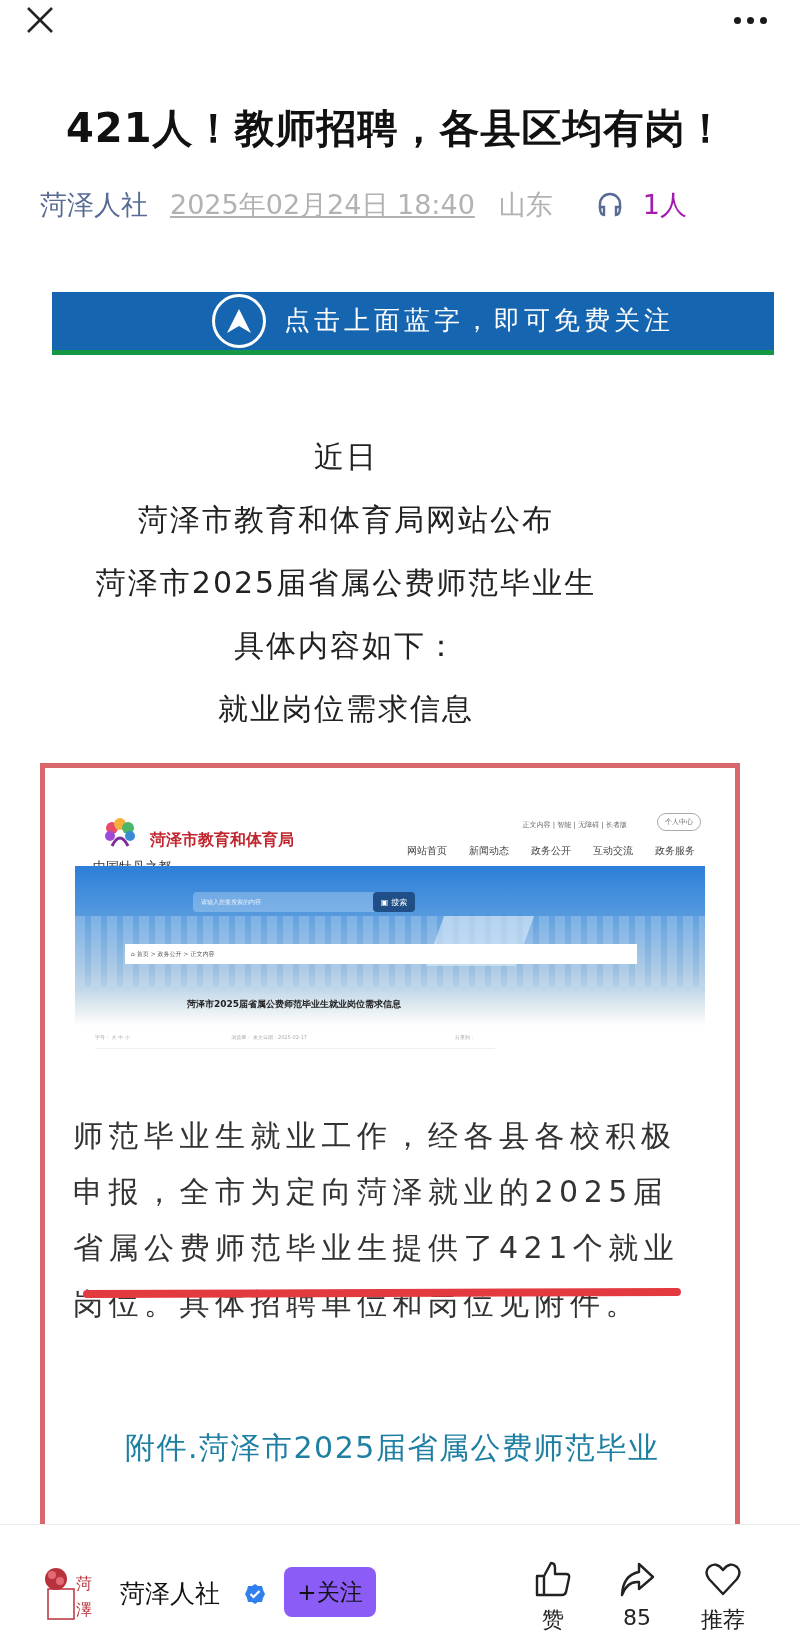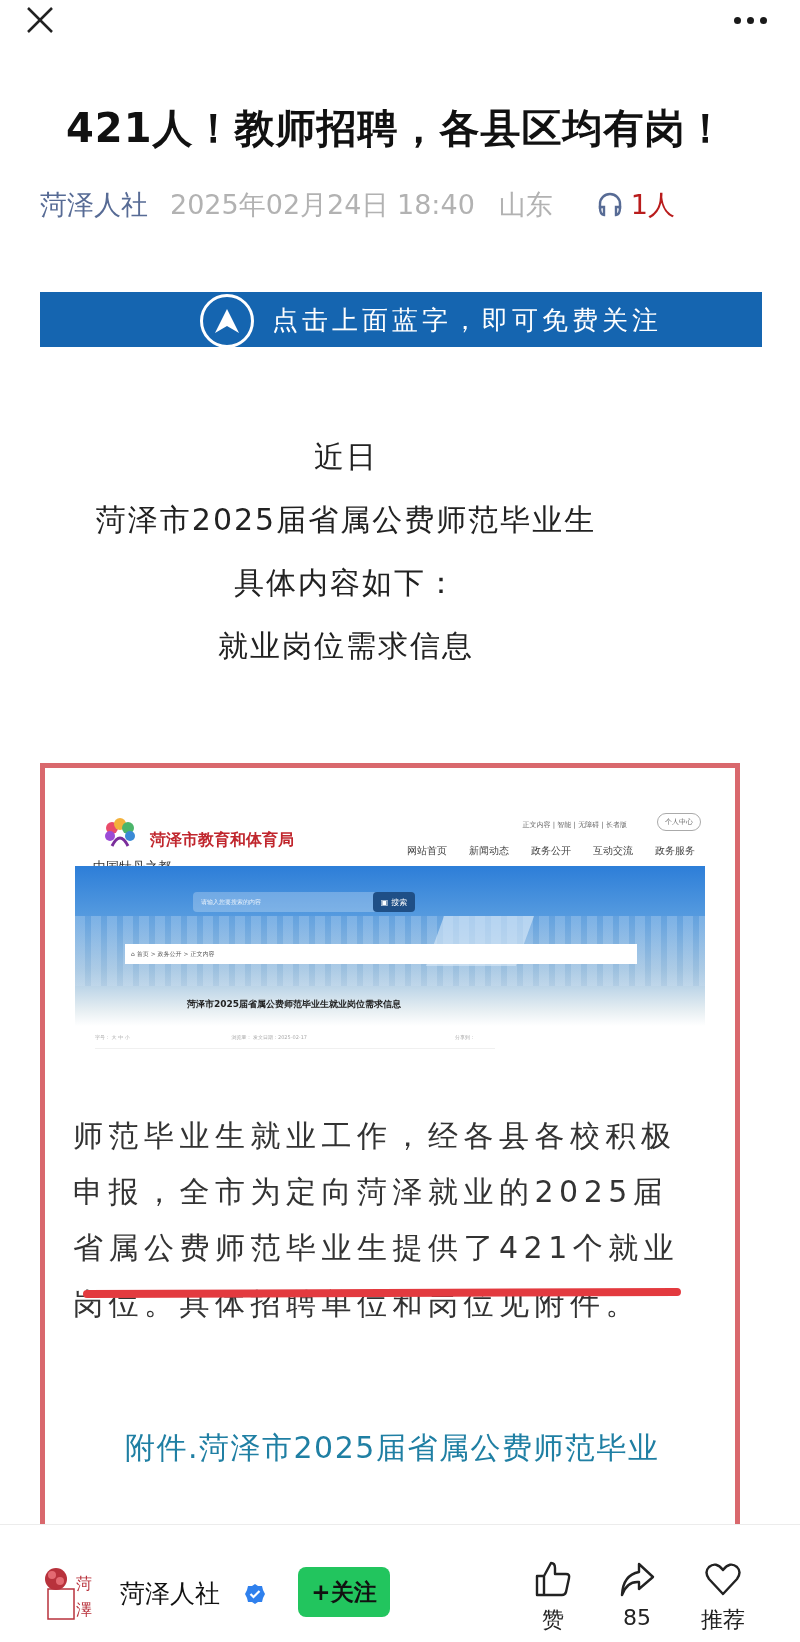--- a/index.html
+++ b/index.html
@@ -8,25 +8,25 @@
 
   .topbar { position: absolute; top: 0; left: 0; width: 800px; height: 44px; }
   .close-btn { position: absolute; left: 24px; top: 4px; width: 32px; height: 32px; cursor: pointer; }
   .more-btn { position: absolute; right: 30px; top: 10px; width: 40px; height: 20px; cursor: pointer; display: flex; gap: 6px; align-items: center; justify-content: center; }
   .more-btn span { width: 7px; height: 7px; border-radius: 50%; background: #1a1a1a; display: block; }
 
   .title { position: absolute; left: 40px; top: 98px; width: 730px; font-size: 40px; font-weight: bold; letter-spacing: 1px; color: #111; line-height: 60px; white-space: nowrap; margin-left: 26px; }
 
   .meta { position: absolute; left: 40px; top: 185px; height: 40px; display: flex; align-items: center; font-size: 27px; white-space: nowrap; }
   .meta .author { color: #576b95; margin-right: 22px; }
-  .meta .date { color: #b2b2b2; margin-right: 24px; }
+  .meta .date { color: #b2b2b2; margin-right: 24px; text-decoration: underline; }
   .meta .region { color: #b2b2b2; margin-right: 44px; }
-  .meta .listen { color: #b91c1c; display: flex; align-items: center; gap: 8px; }
-
-  .follow-banner { position: absolute; left: 40px; top: 292px; width: 722px; height: 55px; overflow: hidden; cursor: pointer; }
+  .meta .listen { color: #a21caf; display: flex; align-items: center; gap: 20px; }
+
+  .follow-banner { position: absolute; left: 52px; top: 292px; width: 722px; height: 63px; overflow: hidden; cursor: pointer; }
   .follow-banner .blue { position: absolute; left: 0; top: 0; width: 722px; height: 58px; background: #1565b0; }
   .follow-banner .green { position: absolute; left: 0; top: 58px; width: 722px; height: 16px; background: #159845; }
   .follow-banner .arrow-circle { position: absolute; left: 160px; top: 2px; width: 54px; height: 54px; border: 3px solid #fff; border-radius: 50%; display: flex; align-items: center; justify-content: center; }
   .follow-banner .text { position: absolute; left: 232px; top: 6px; font-size: 26px; color: #ffffff; letter-spacing: 4px; line-height: 44px; white-space: nowrap; }
 
   .intro { position: absolute; left: 0; top: 425px; width: 692px; text-align: center; }
   .intro p { font-size: 30px; line-height: 63px; color: #222; letter-spacing: 2px; white-space: nowrap; }
 
   .framed { position: absolute; left: 40px; top: 763px; width: 700px; height: 900px; border: 5px solid #d9686d; border-bottom: none; background: #fff; }
 
@@ -50,21 +50,21 @@
 
   .body-text { position: absolute; left: 28px; top: 340px; width: 610px; font-size: 30px; letter-spacing: 5.5px; color: #333; line-height: 56px; }
   .body-text p { white-space: nowrap; }
   .underline-mark { position: absolute; left: 38px; top: 521px; width: 598px; height: 8px; background: #e33a3f; border-radius: 4px; transform: rotate(-0.2deg); }
   .attachment { position: absolute; left: 80px; top: 660px; font-size: 30px; color: #1f7fa3; letter-spacing: 1.5px; white-space: nowrap; cursor: pointer; }
 
   .bottombar { position: absolute; left: 0; top: 1524px; width: 800px; height: 118px; background: #ffffff; border-top: 1px solid #ececec; }
   .acct-logo { position: absolute; left: 40px; top: 38px; width: 56px; height: 60px; }
   .acct-name { position: absolute; left: 120px; top: 52px; font-size: 25px; color: #111; white-space: nowrap; }
   .verified { position: absolute; left: 244px; top: 58px; width: 22px; height: 22px; }
-  .follow-btn { position: absolute; left: 298px; top: 42px; width: 92px; height: 50px; background: #22c55e; border-radius: 8px; font-size: 23px; color: #111; display: flex; align-items: center; justify-content: center; cursor: pointer; font-weight: bold; }
+  .follow-btn { position: absolute; left: 284px; top: 42px; width: 92px; height: 50px; background: #8b5cf6; border-radius: 8px; font-size: 23px; color: #111; display: flex; align-items: center; justify-content: center; cursor: pointer; }
   .action { position: absolute; top: 34px; width: 70px; text-align: center; cursor: pointer; }
   .action .lbl { font-size: 22px; color: #222; margin-top: 6px; }
   .action svg { display: block; margin: 0 auto; }
   .act-like { left: 518px; }
   .act-share { left: 602px; }
   .act-rec { left: 688px; }
 </style>
 </head>
 <body>
 
@@ -104,20 +104,21 @@
   <div class="arrow-circle">
     <svg width="30" height="30" viewBox="0 0 30 30">
         <path d="M15 3 L27 27 L15 20 L3 27 Z" fill="#fff"></path>
       </svg>
   </div>
   <span class="text">点击上面蓝字，即可免费关注</span>
 </div>
 
 <div class="intro">
   <p>近日</p>
+  <p>菏泽市教育和体育局网站公布</p>
   <p>菏泽市2025届省属公费师范毕业生</p>
   <p>具体内容如下：</p>
   <p>就业岗位需求信息</p>
 </div>
 
 <div class="framed">
   <div class="site">
     <svg class="site-logo" viewBox="0 0 40 40">
       <circle cx="12" cy="12" r="6" fill="#e94b6a"></circle>
       <circle cx="20" cy="8" r="6" fill="#f3b13b"></circle>

